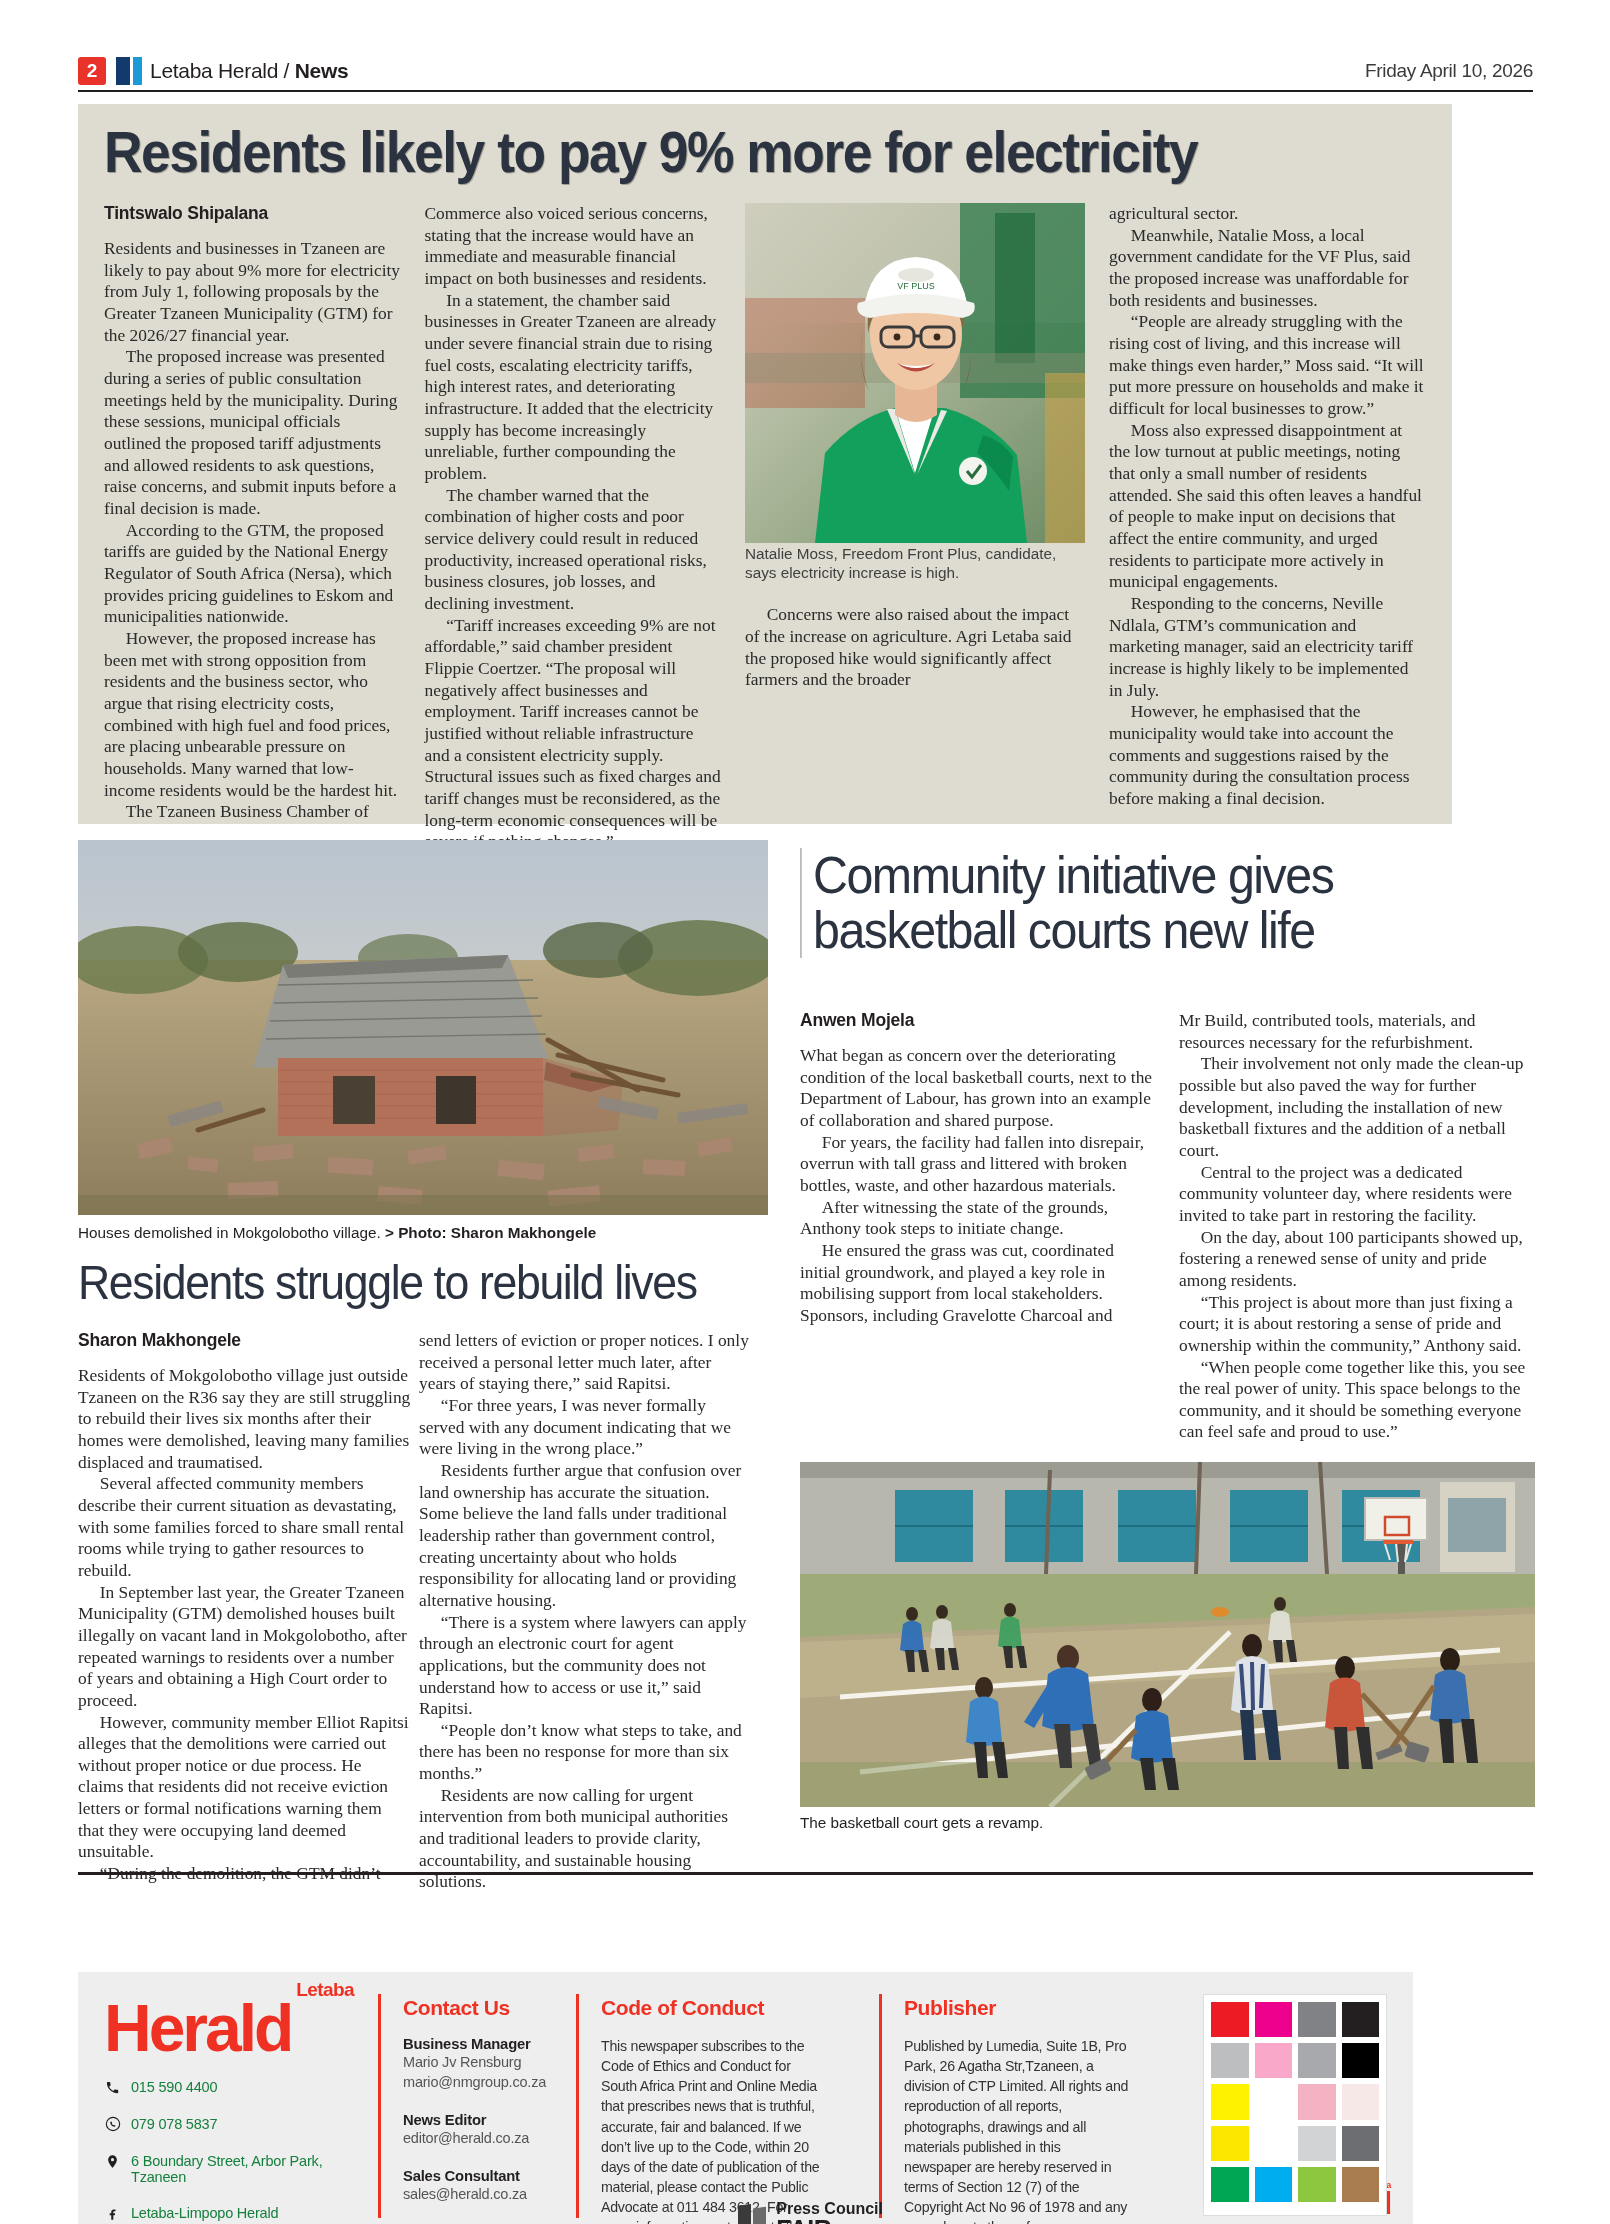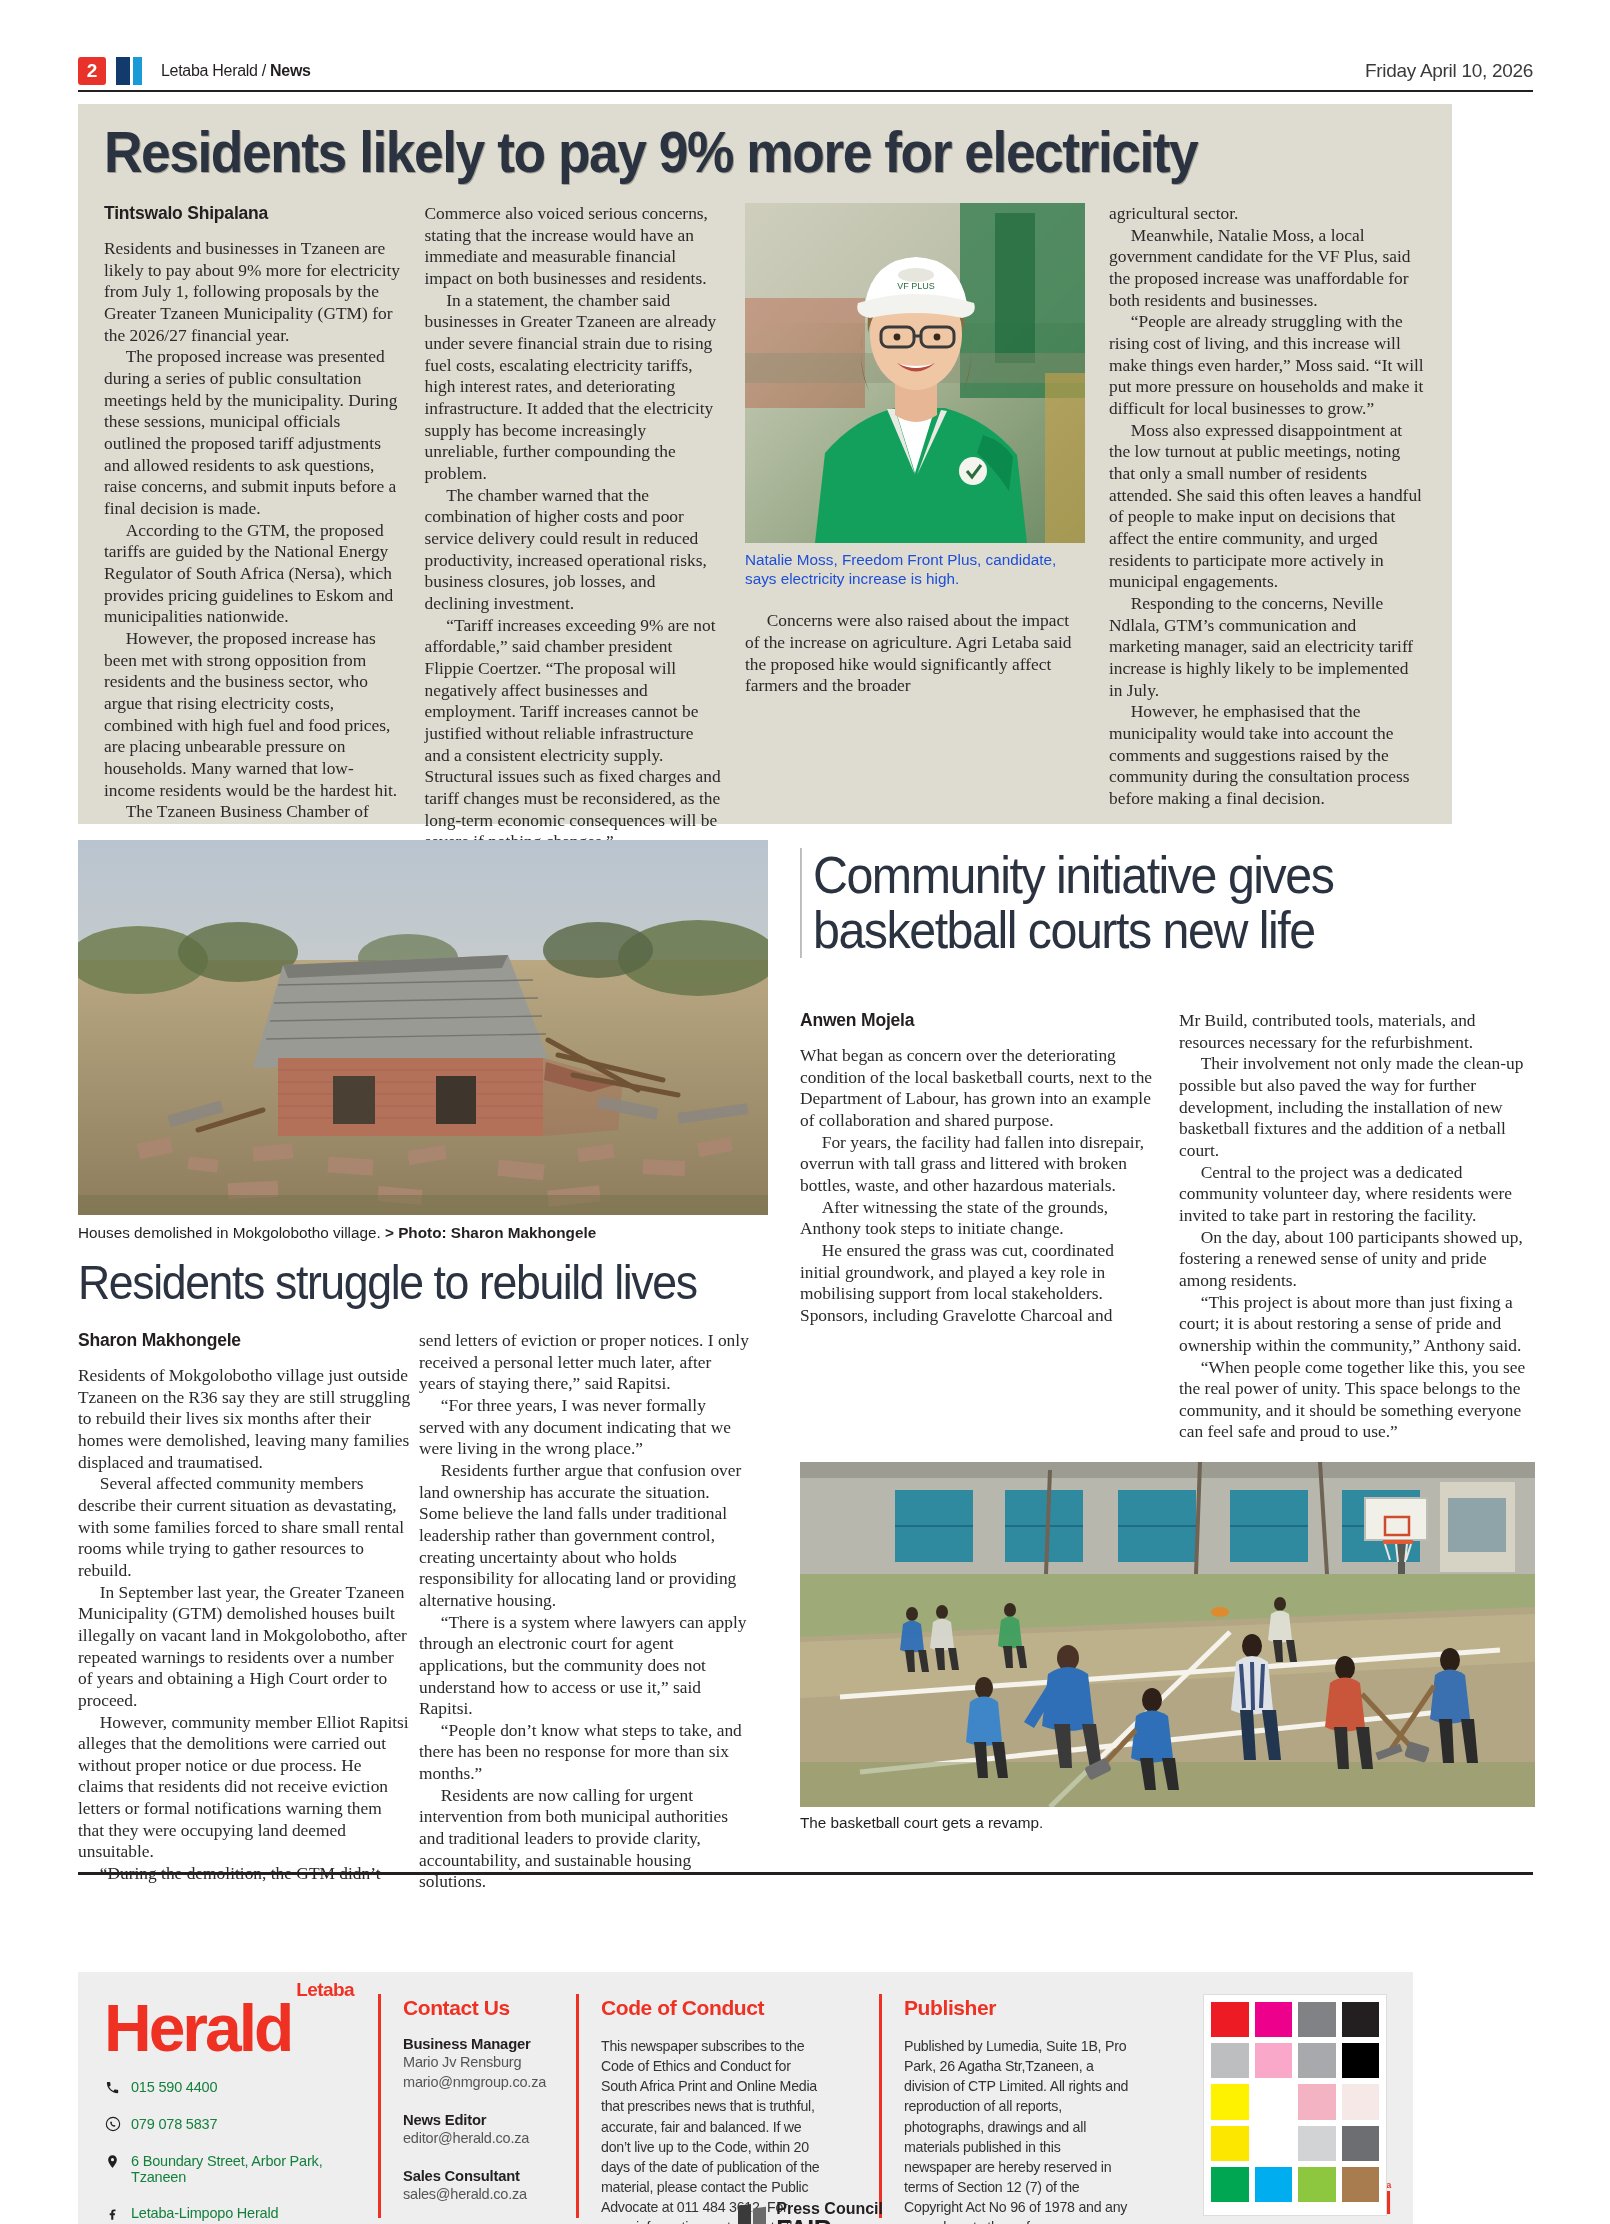--- a/index.html
+++ b/index.html
@@ -22,21 +22,21 @@
   }
   .mast-left { display:flex; align-items:center; gap:0; }
   .pagenum {
     background:#e8322a; color:#fff; font-family:"Liberation Sans",sans-serif;
     font-weight:bold; font-size:19px; width:28px; height:28px;
     display:flex; align-items:center; justify-content:center; border-radius:3px;
   }
   .bar-navy { width:14px; height:28px; background:#123a6d; margin-left:10px; }
   .bar-blue { width:9px; height:28px; background:#1a9bd7; margin-left:3px; }
   .mast-title {
-    font-family:"Liberation Sans",sans-serif; font-size:16px; margin-left:19px;
+    font-family:"Liberation Sans",sans-serif; font-size:21px; margin-left:8px;
     color:#231f20; letter-spacing:-0.3px;text-align:center;
   }
   .mast-title b { font-weight:bold; }
   .mast-date {
     font-family:"Liberation Sans",sans-serif; font-size:19px; color:#3a3a3a;
     letter-spacing:-0.3px;
   }
 
   
   .story1 {
@@ -68,21 +68,21 @@
   }
   p.body + p.body { text-indent:1.25em; }
 
   
   .photo1 {
     width:340px; height:340px; position:relative; overflow:hidden;
     background:#3d7a4f;
   }
   .cap {
     font-family:"Liberation Sans",sans-serif; font-size:15.3px;
-    line-height:1.25; color:#1d4ed8; margin-top:7px;
+    line-height:1.25; color:#404040; margin-top:1px;
   }
 
   
   .photo2 {
     position:absolute; left:78px; top:840px; width:690px; height:375px;
     overflow:hidden; background:#9a8d72;
   }
   .cap2 {
     position:absolute; left:78px; top:1224px; width:690px;
     font-family:"Liberation Sans",sans-serif; font-size:15.3px; color:#231f20;

